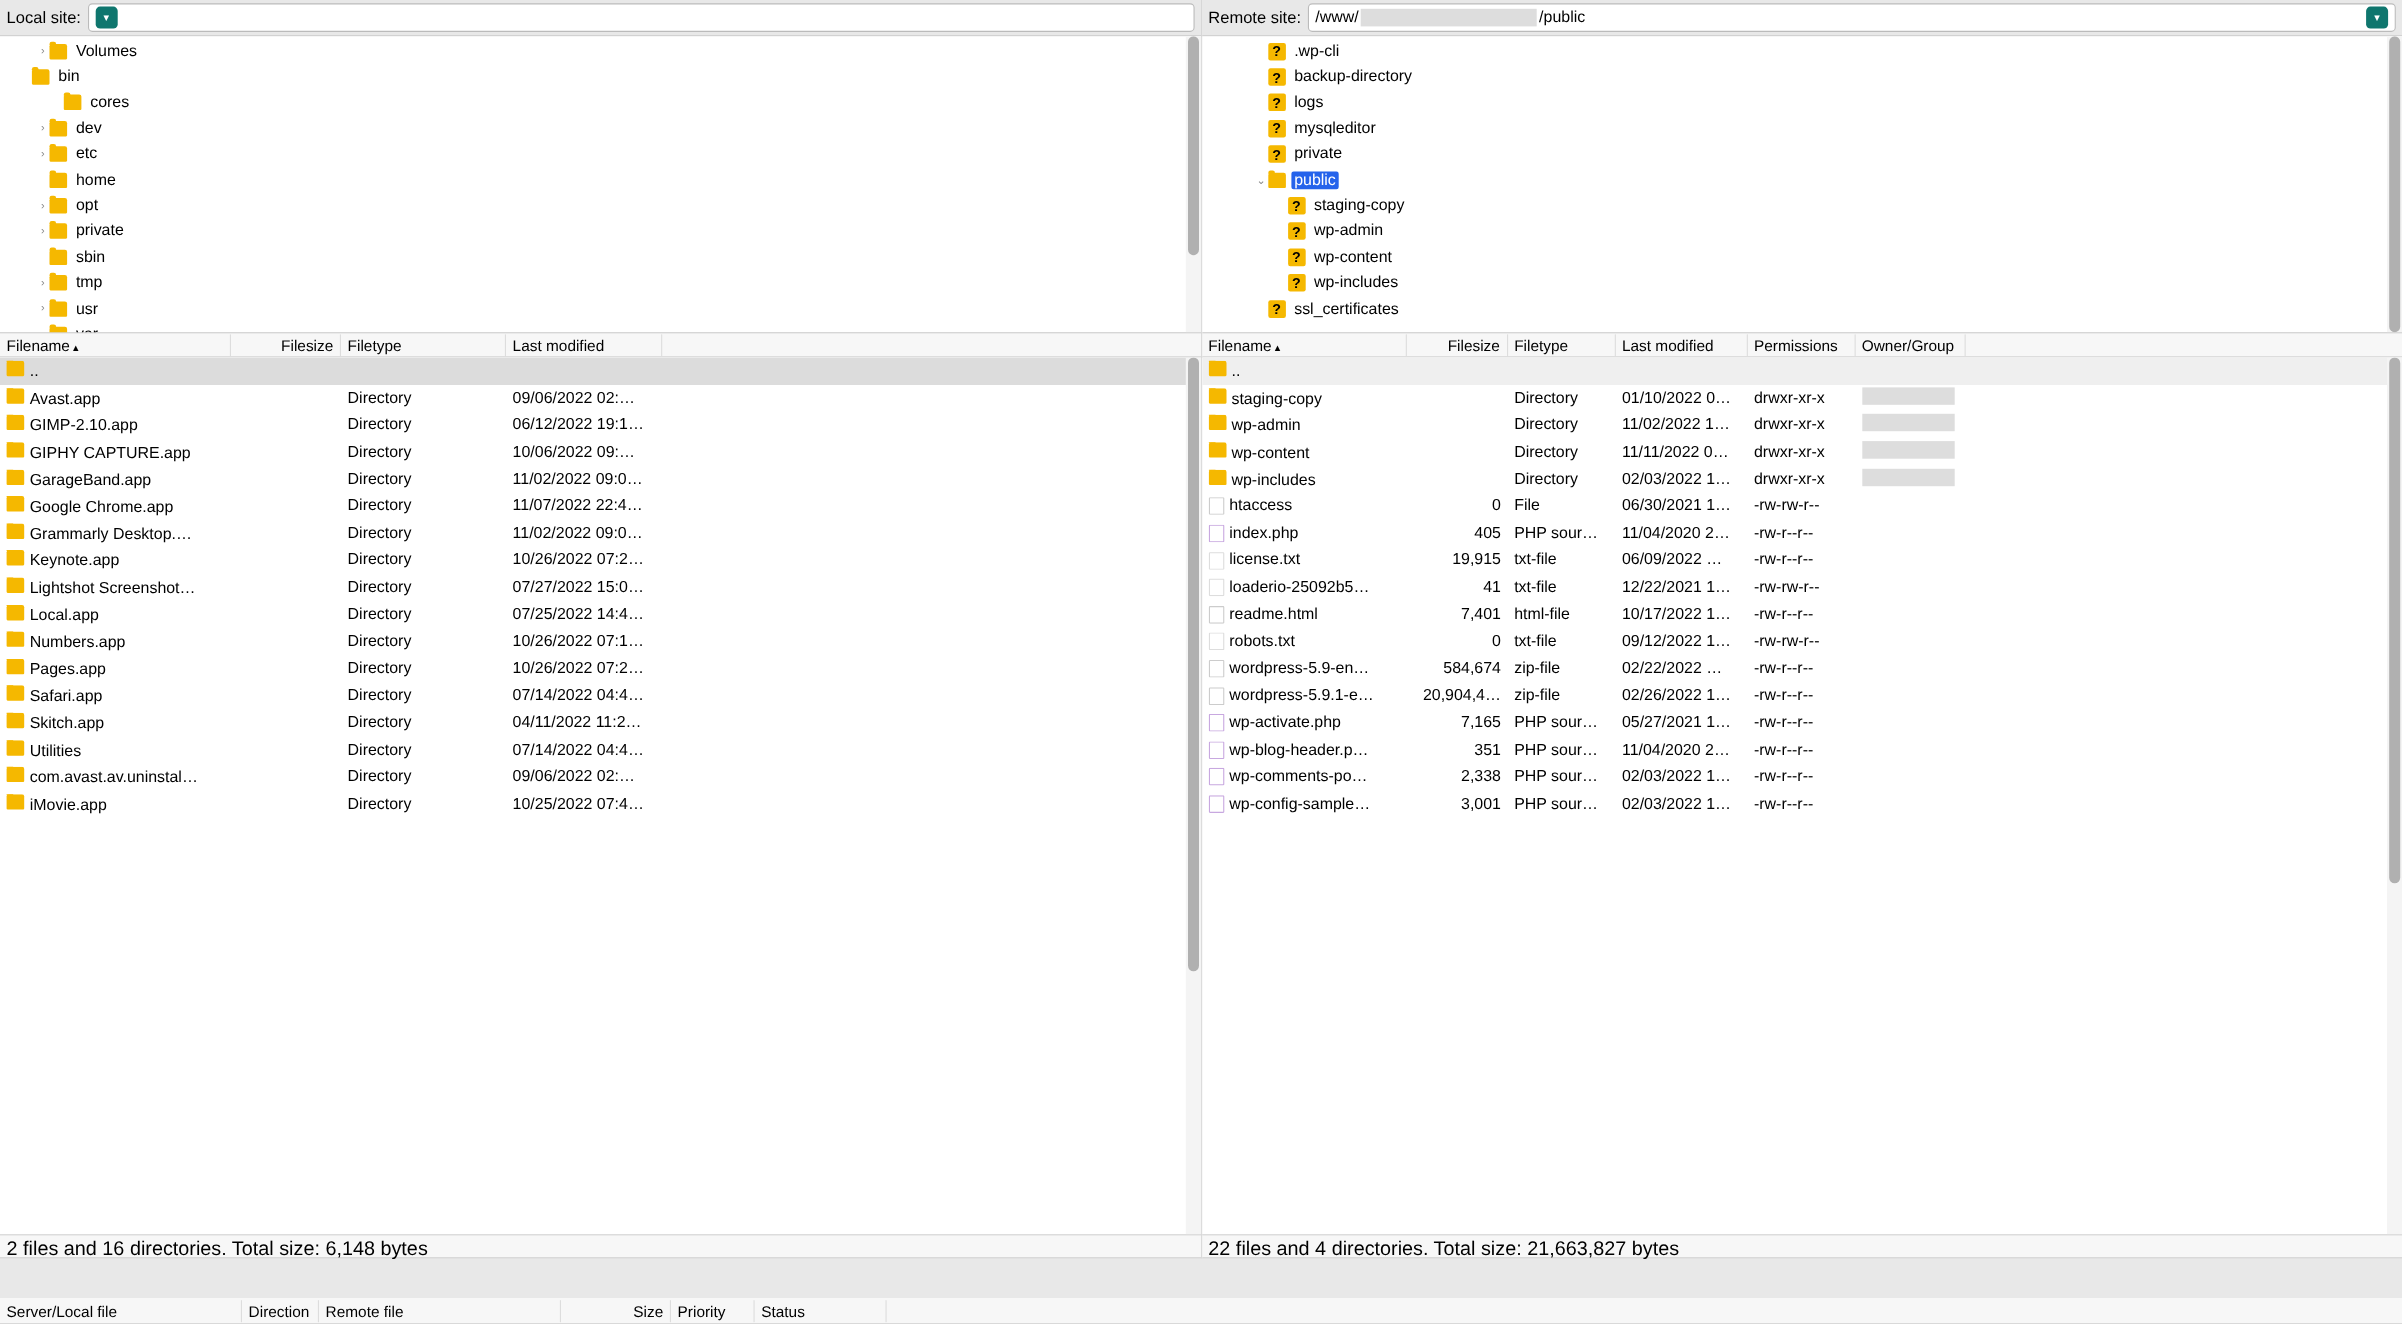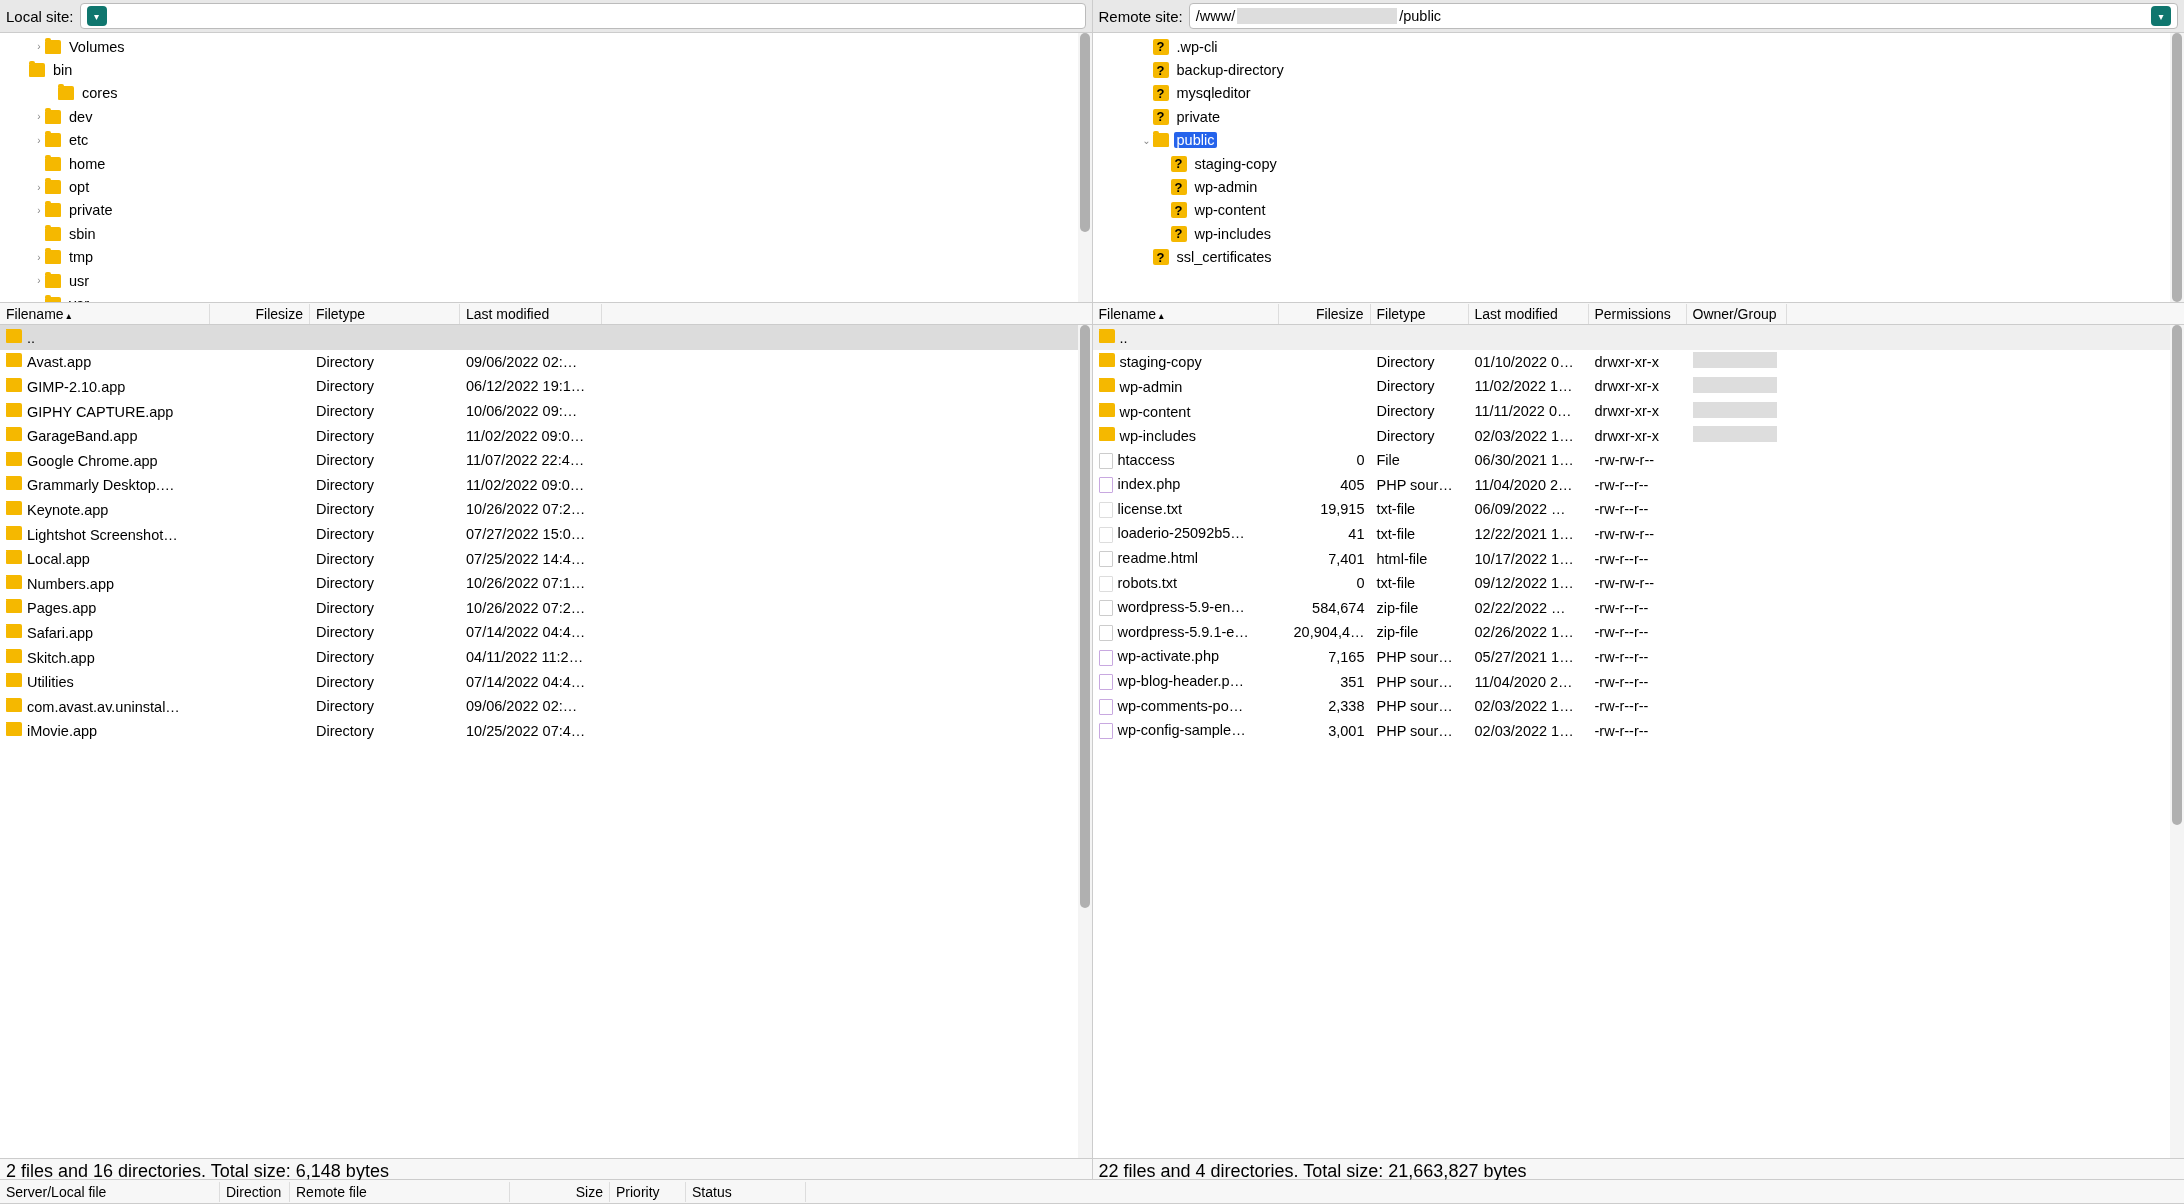--- a/index.html
+++ b/index.html
@@ -1,17 +1,17 @@
 <!DOCTYPE html>
 <html><head>
 <meta charset="utf-8">
 <style>
 * { box-sizing: border-box; margin: 0; padding: 0; }
 html, body { height: 100%; font-family: -apple-system, BlinkMacSystemFont, "Segoe UI", Helvetica, Arial, sans-serif; font-size: 14.5px; color: #000; background: #e8e8e8; }
-.app { display: flex; flex-direction: column; height: 100vh; width: 100%; }
+.app { display: flex; flex-direction: column; height: 100vh; width: 100%; gap: 36px; }
 .main-row { display: flex; flex: 1; min-height: 0; }
 .pane { display: flex; flex-direction: column; flex: 1; min-width: 0; border-right: 1px solid #ccc; background: #e8e8e8; }
 .pane:last-child { border-right: none; }
 .path-bar { display: flex; align-items: center; padding: 3px 6px; gap: 6px; background: #e8e8e8; border-bottom: 1px solid #ccc; }
 .path-label { font-size: 15px; white-space: nowrap; }
 .path-input-wrap { flex: 1; display: flex; align-items: center; background: #fff; border: 1px solid #bbb; border-radius: 4px; padding: 2px 6px; height: 26px; }
 .path-input { flex: 1; border: none; outline: none; font-size: 15px; background: transparent; font-family: inherit; }
 .path-blur { display: inline-block; width: 160px; height: 16px; background: #ddd; margin: 0 2px; }
 .drop-btn { width: 20px; height: 20px; background: #0f766e; border-radius: 4px; display: flex; align-items: center; justify-content: center; cursor: pointer; color: #fff; font-size: 10px; }
 .tree-area { background: #fff; flex: 0 0 270px; border-bottom: 1px solid #ccc; overflow: hidden; position: relative; }
@@ -295,20 +295,25 @@
               <span class="tree-label">.wp-cli</span>
             </div>
             <div class="tree-item" style="padding-left: 48px;">
               <span class="expand"></span>
               <span class="unknown-icon"></span>
               <span class="tree-label">backup-directory</span>
             </div>
             <div class="tree-item" style="padding-left: 48px;">
               <span class="expand"></span>
               <span class="unknown-icon"></span>
+              <span class="tree-label">logs</span>
+            </div>
+            <div class="tree-item" style="padding-left: 48px;">
+              <span class="expand"></span>
+              <span class="unknown-icon"></span>
               <span class="tree-label">mysqleditor</span>
             </div>
             <div class="tree-item" style="padding-left: 48px;">
               <span class="expand"></span>
               <span class="unknown-icon"></span>
               <span class="tree-label">private</span>
             </div>
             <div class="tree-item" style="padding-left: 48px;">
               <span class="expand">⌄</span>
               <span class="folder-icon"></span>

